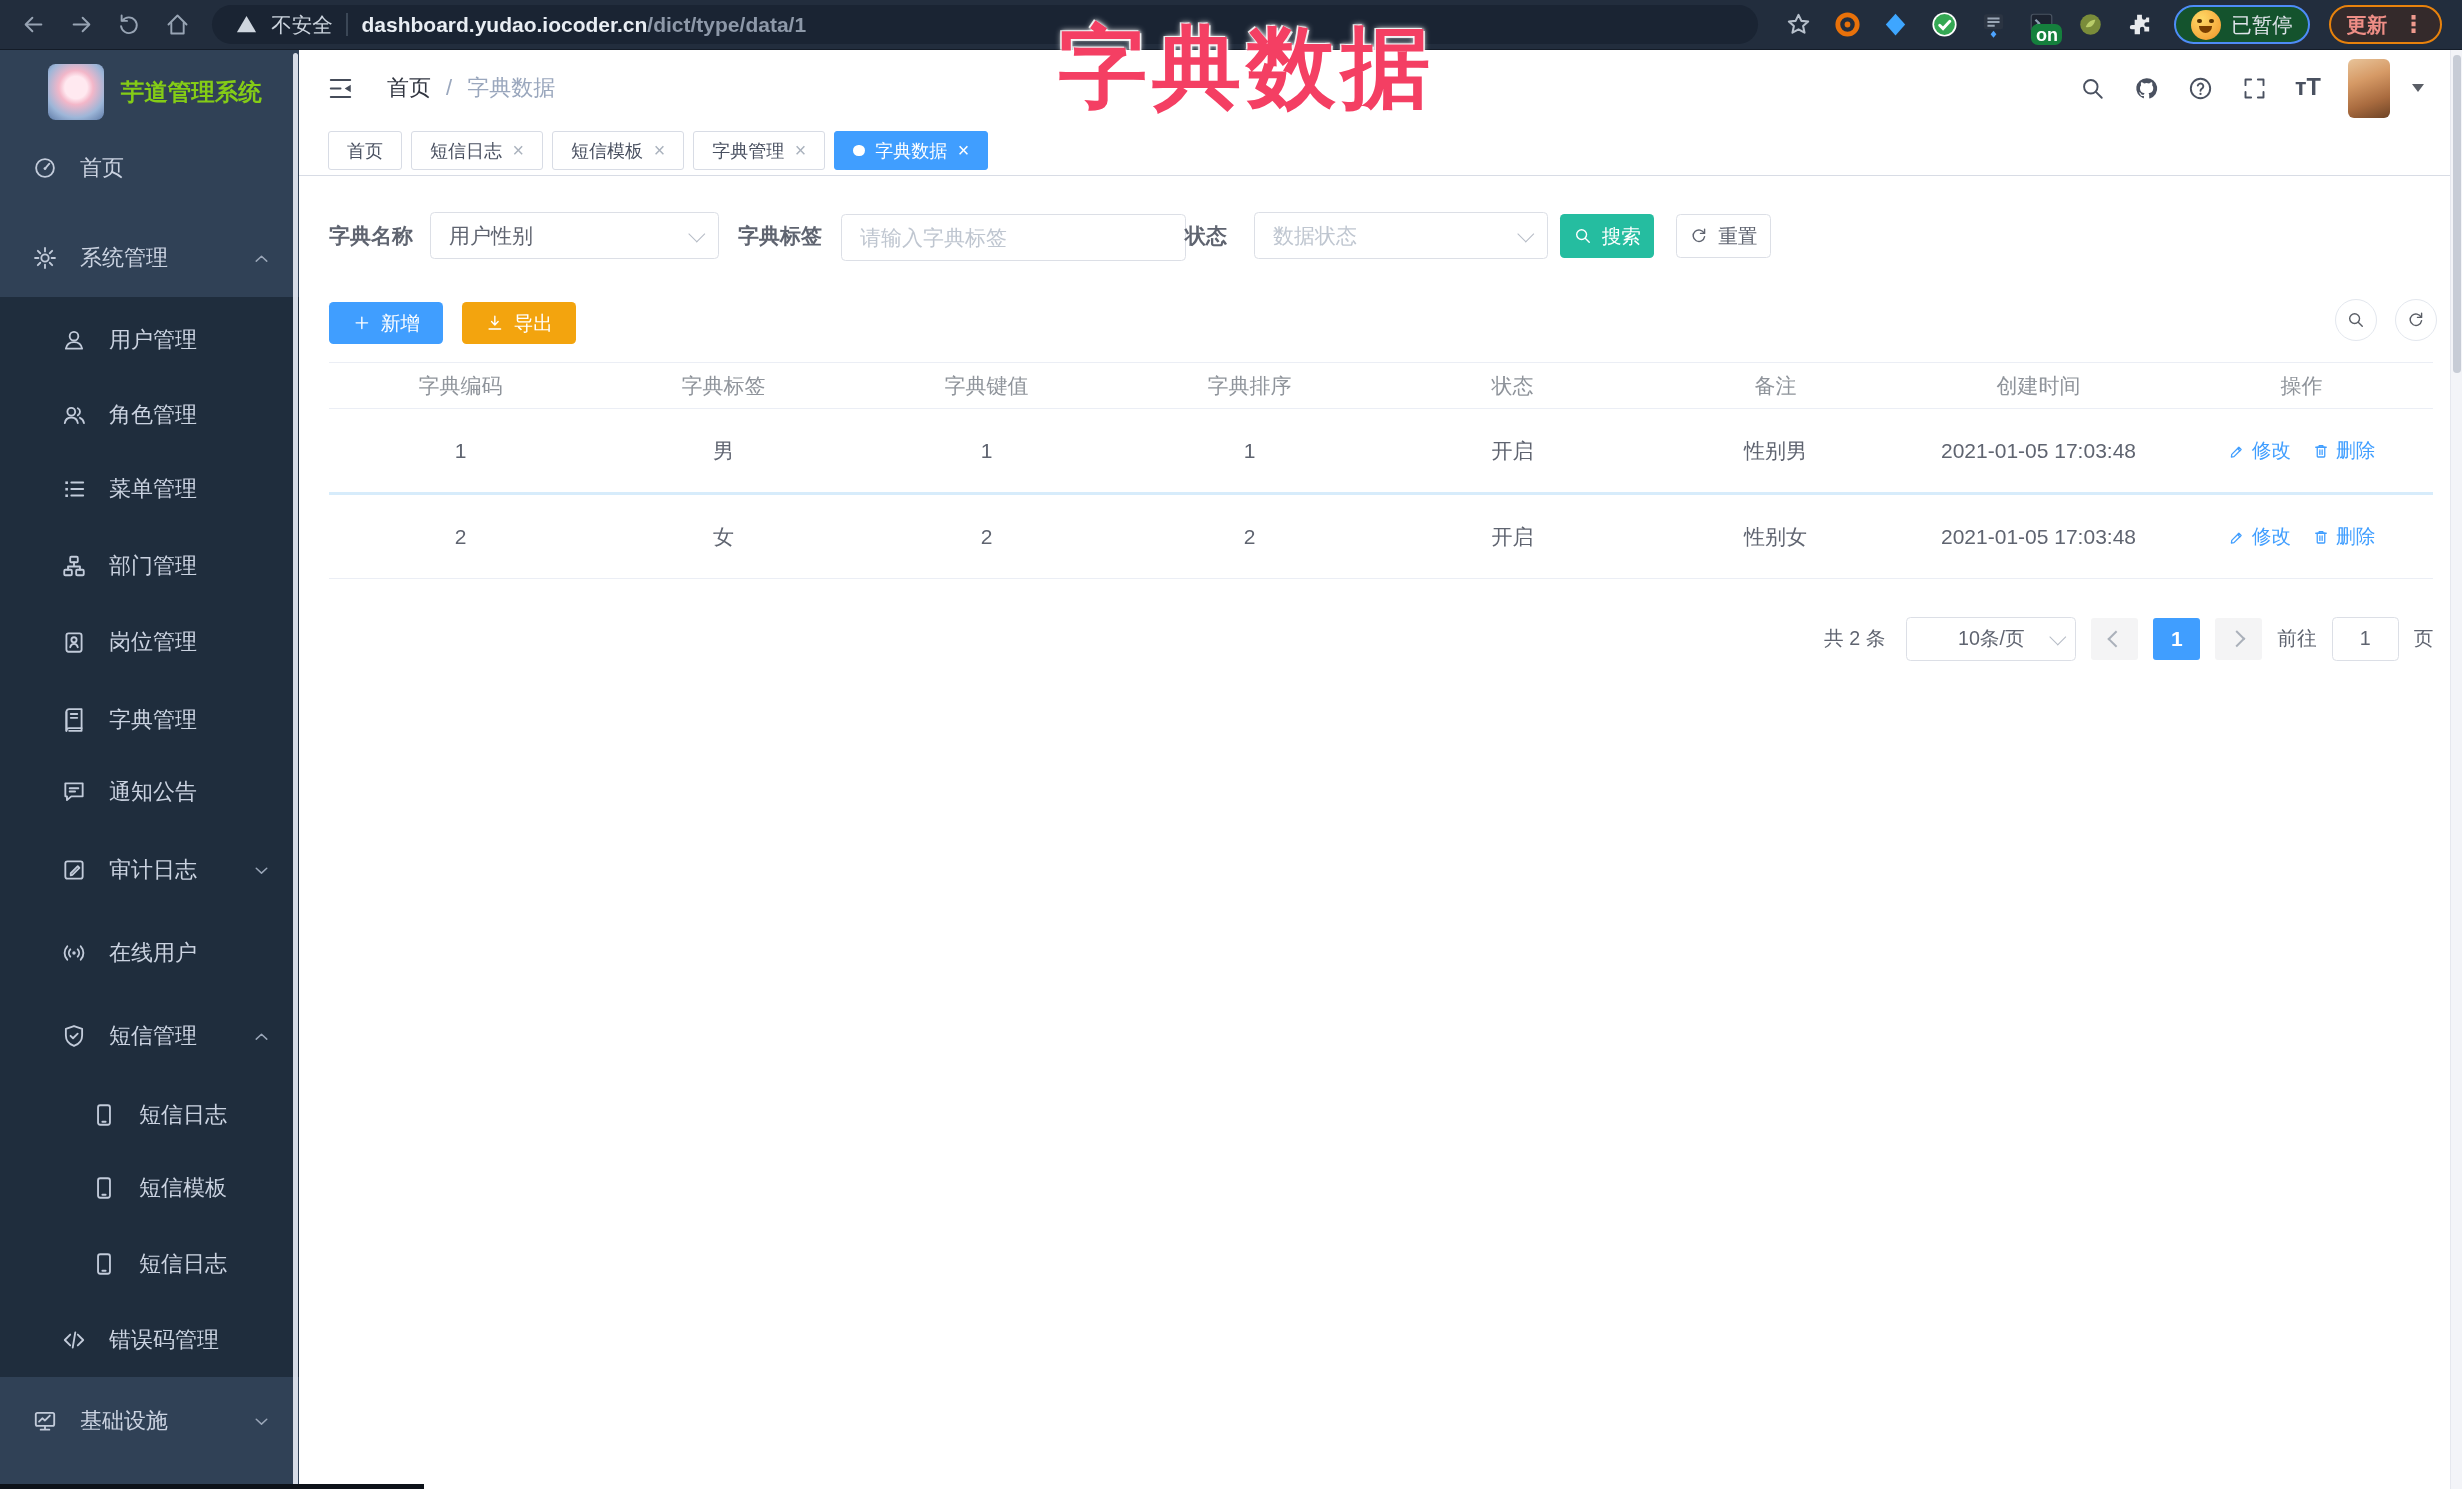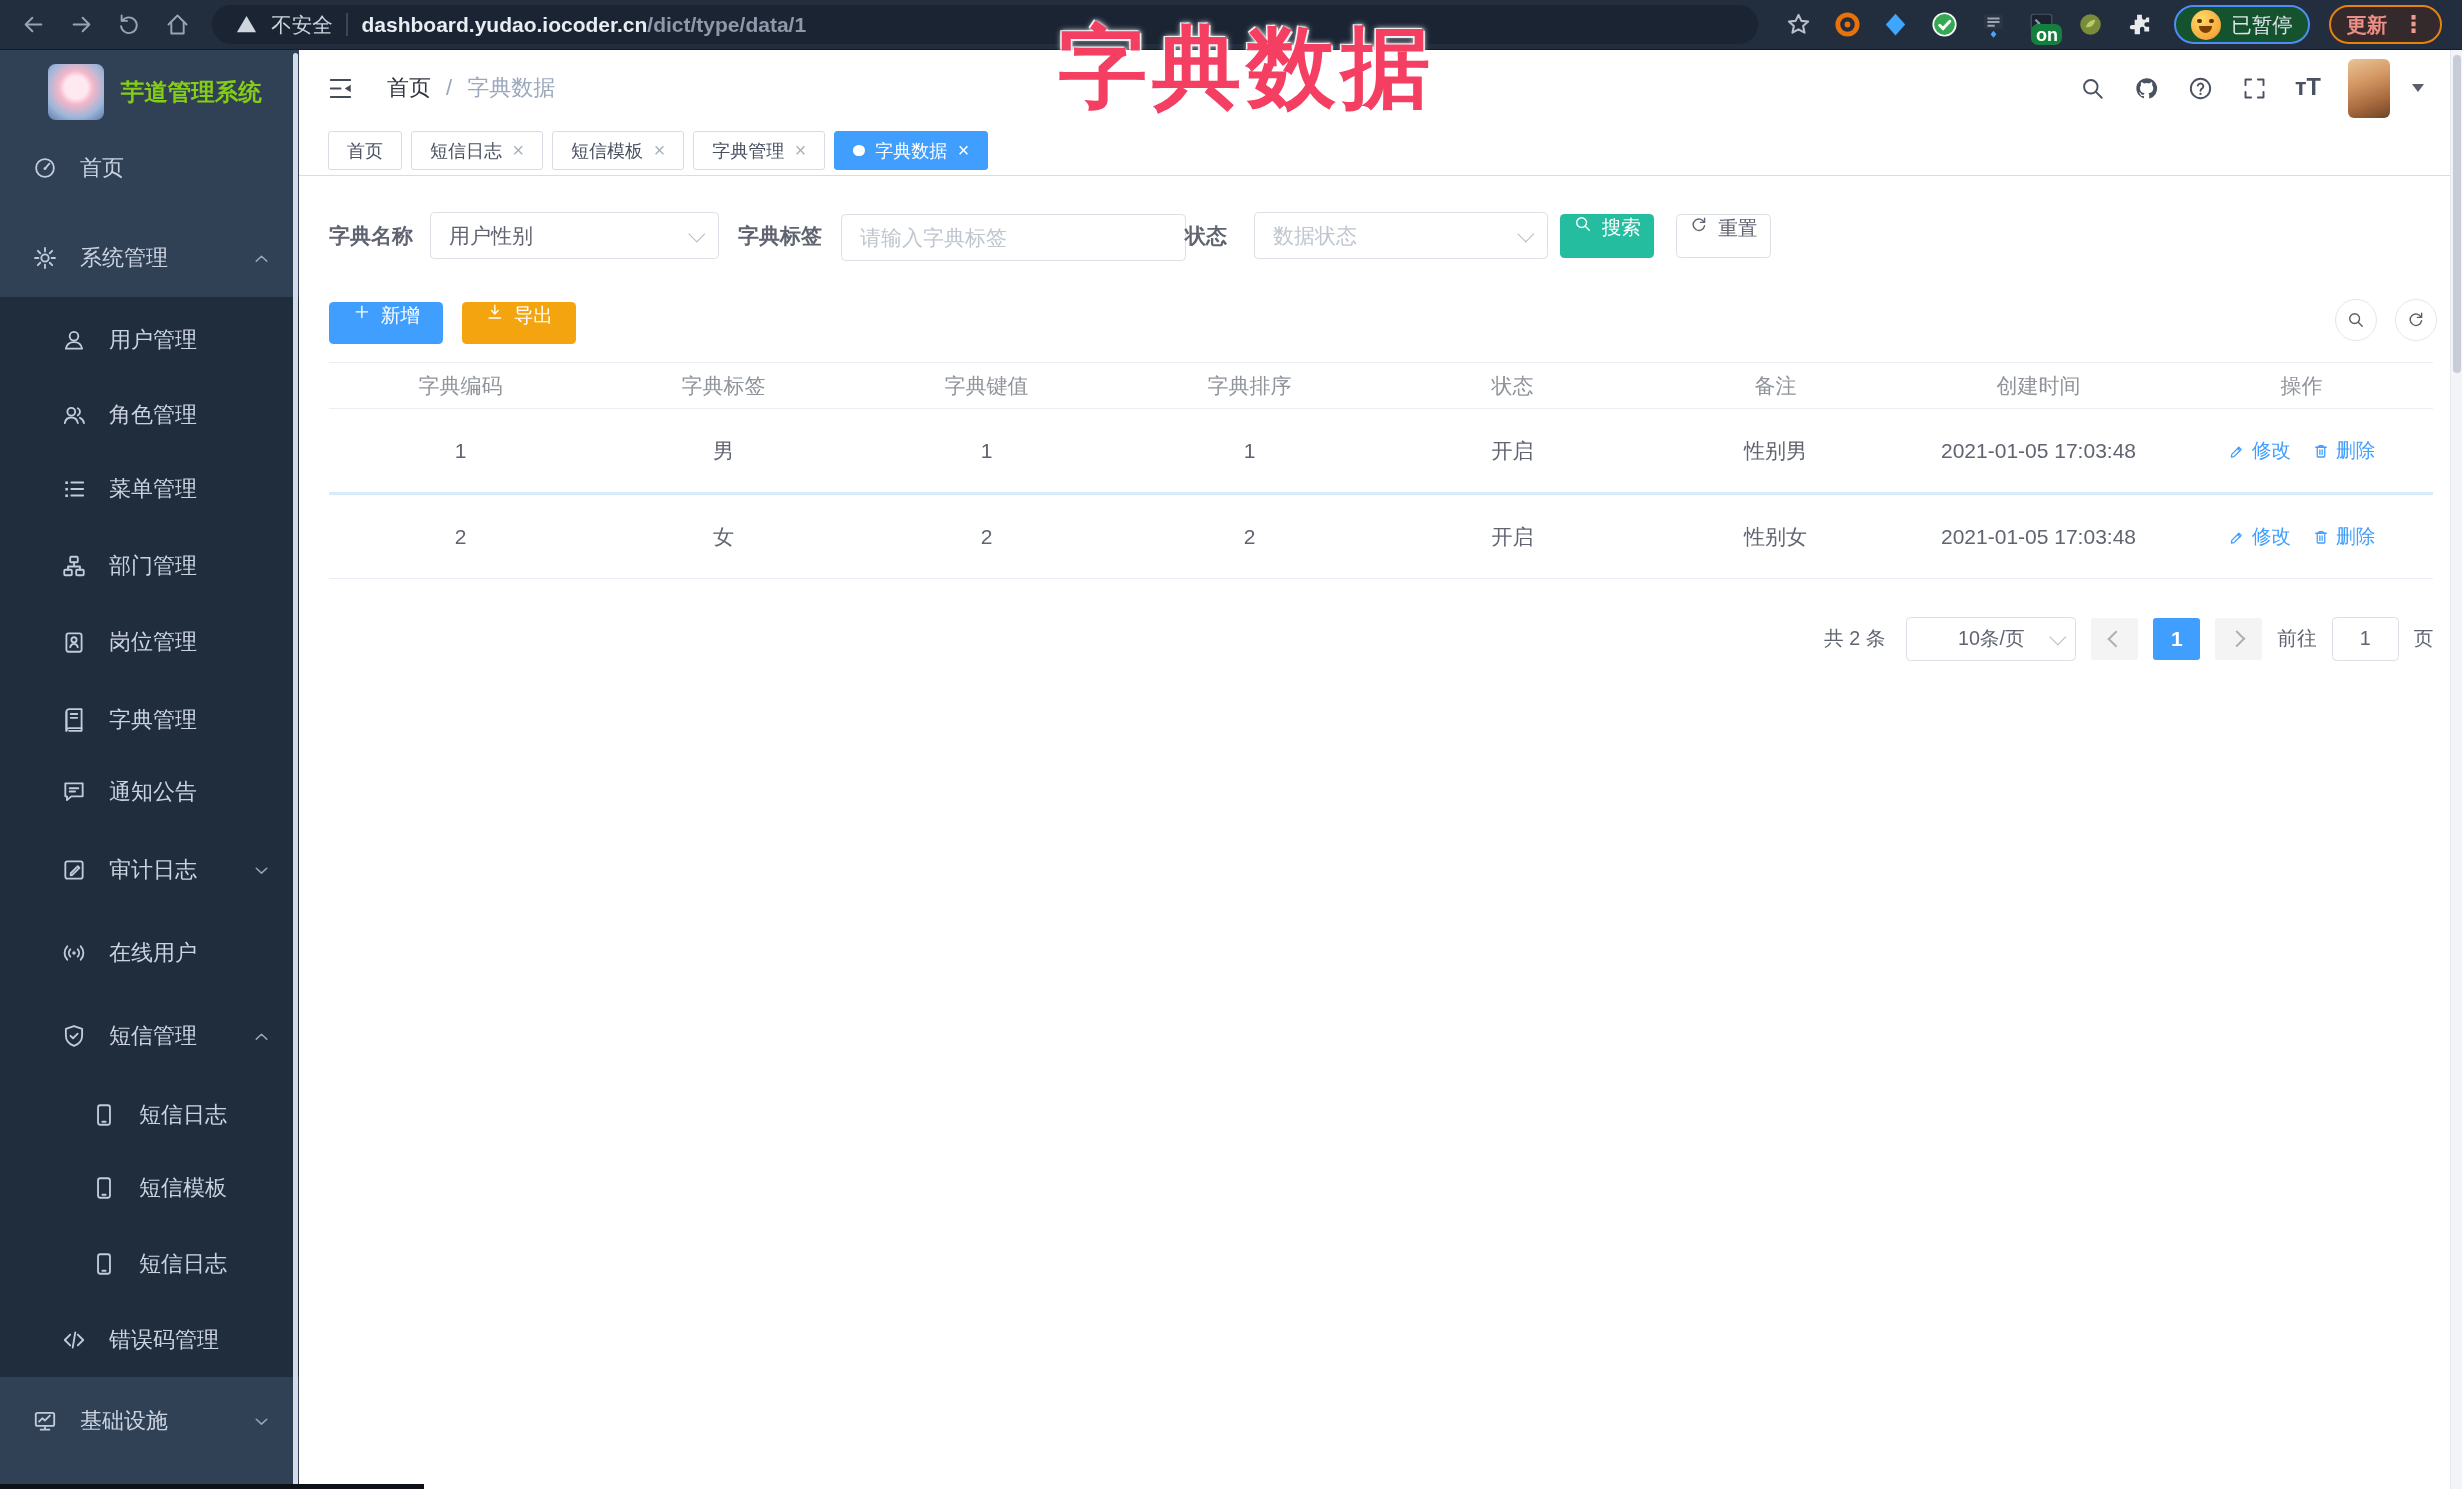--- a/index.html
+++ b/index.html
@@ -86,21 +86,21 @@
   .flabel{position:absolute;font-size:21px;font-weight:bold;color:#5f6470;line-height:47px;white-space:nowrap}
   .fbox{position:absolute;height:47px;border:1.5px solid #dcdfe6;border-radius:4.5px;background:#fff;
         display:flex;align-items:center;padding:0 18px;font-size:21px;color:#5f6470;box-sizing:border-box}
   .fbox .ph{color:#bfc6d0}
   .fchev{position:absolute;right:15px;top:50%;width:10.6px;height:10.6px;border-right:1.5px solid #b6bcc6;
          border-bottom:1.5px solid #b6bcc6;transform:translateY(-70%) rotate(45deg)}
   input.fin{position:absolute;height:47px;border:1.5px solid #dcdfe6;border-radius:4.5px;background:#fff;
             font-size:21px;color:#5f6470;padding:0 18px;box-sizing:border-box;outline:none;
             font-family:"Liberation Sans","DejaVu Sans",sans-serif}
   input.fin::placeholder{color:#bfc6d0}
-  .btn{position:absolute;height:44px;border-radius:4.5px;display:flex;align-items:flex-start;justify-content:center;
+  .btn{position:absolute;height:44px;border-radius:4.5px;display:flex;align-items:center;justify-content:center;
        gap:9px;font-size:19.7px;cursor:pointer;box-sizing:border-box;white-space:nowrap}
   .btn svg{width:21px;height:21px}
   .btn-search{background:#25bda0;color:#fff}
   .btn-reset{background:#fff;color:#5f6470;border:1.5px solid #dcdfe6}
   .btn-add{background:#409eff;color:#fff}
   .btn-export{background:#f3a40e;color:#fff}
   .cbtn{position:absolute;width:42px;height:42px;border-radius:50%;border:1.5px solid #e3e7ee;background:#fff;
         color:#5a5e66;display:flex;align-items:center;justify-content:center;cursor:pointer;box-sizing:border-box}
   .cbtn svg{width:19.7px;height:19.7px}
 

